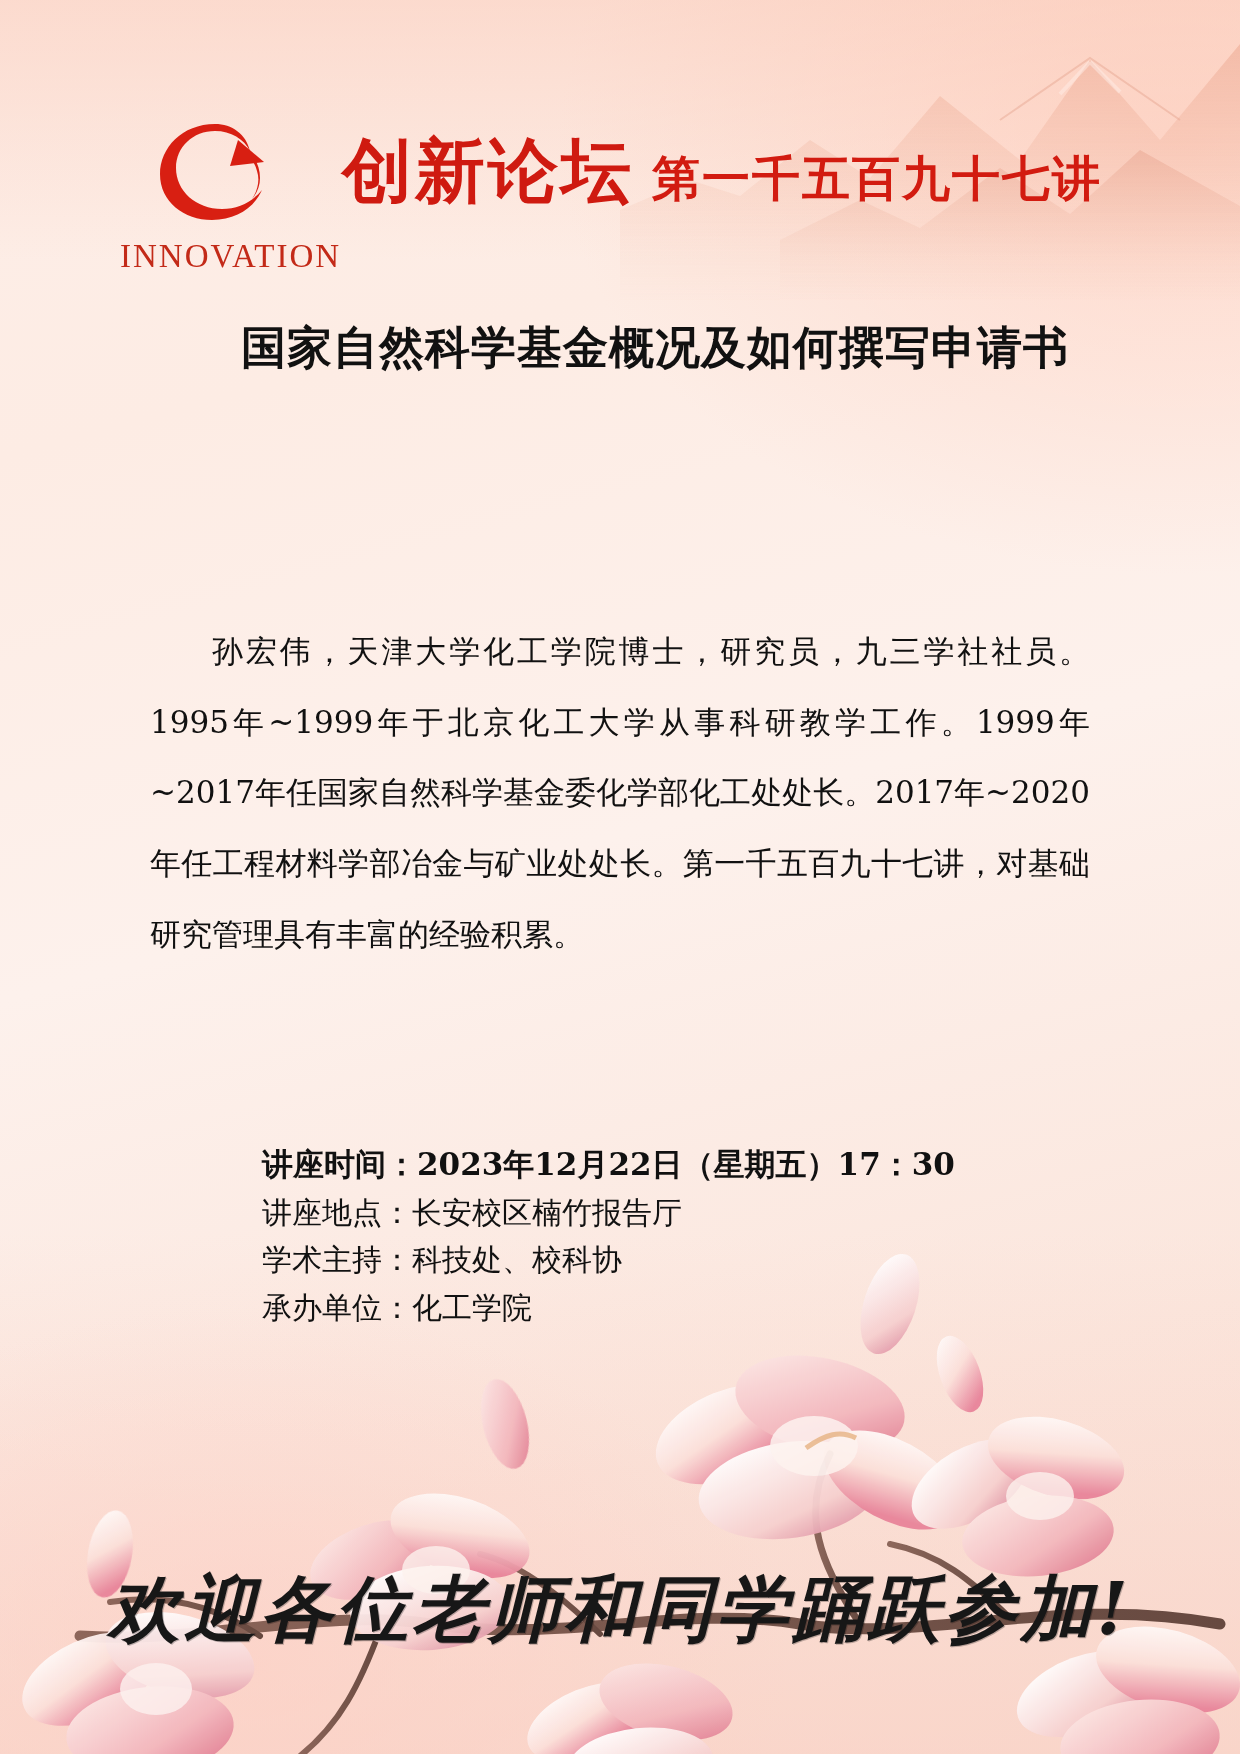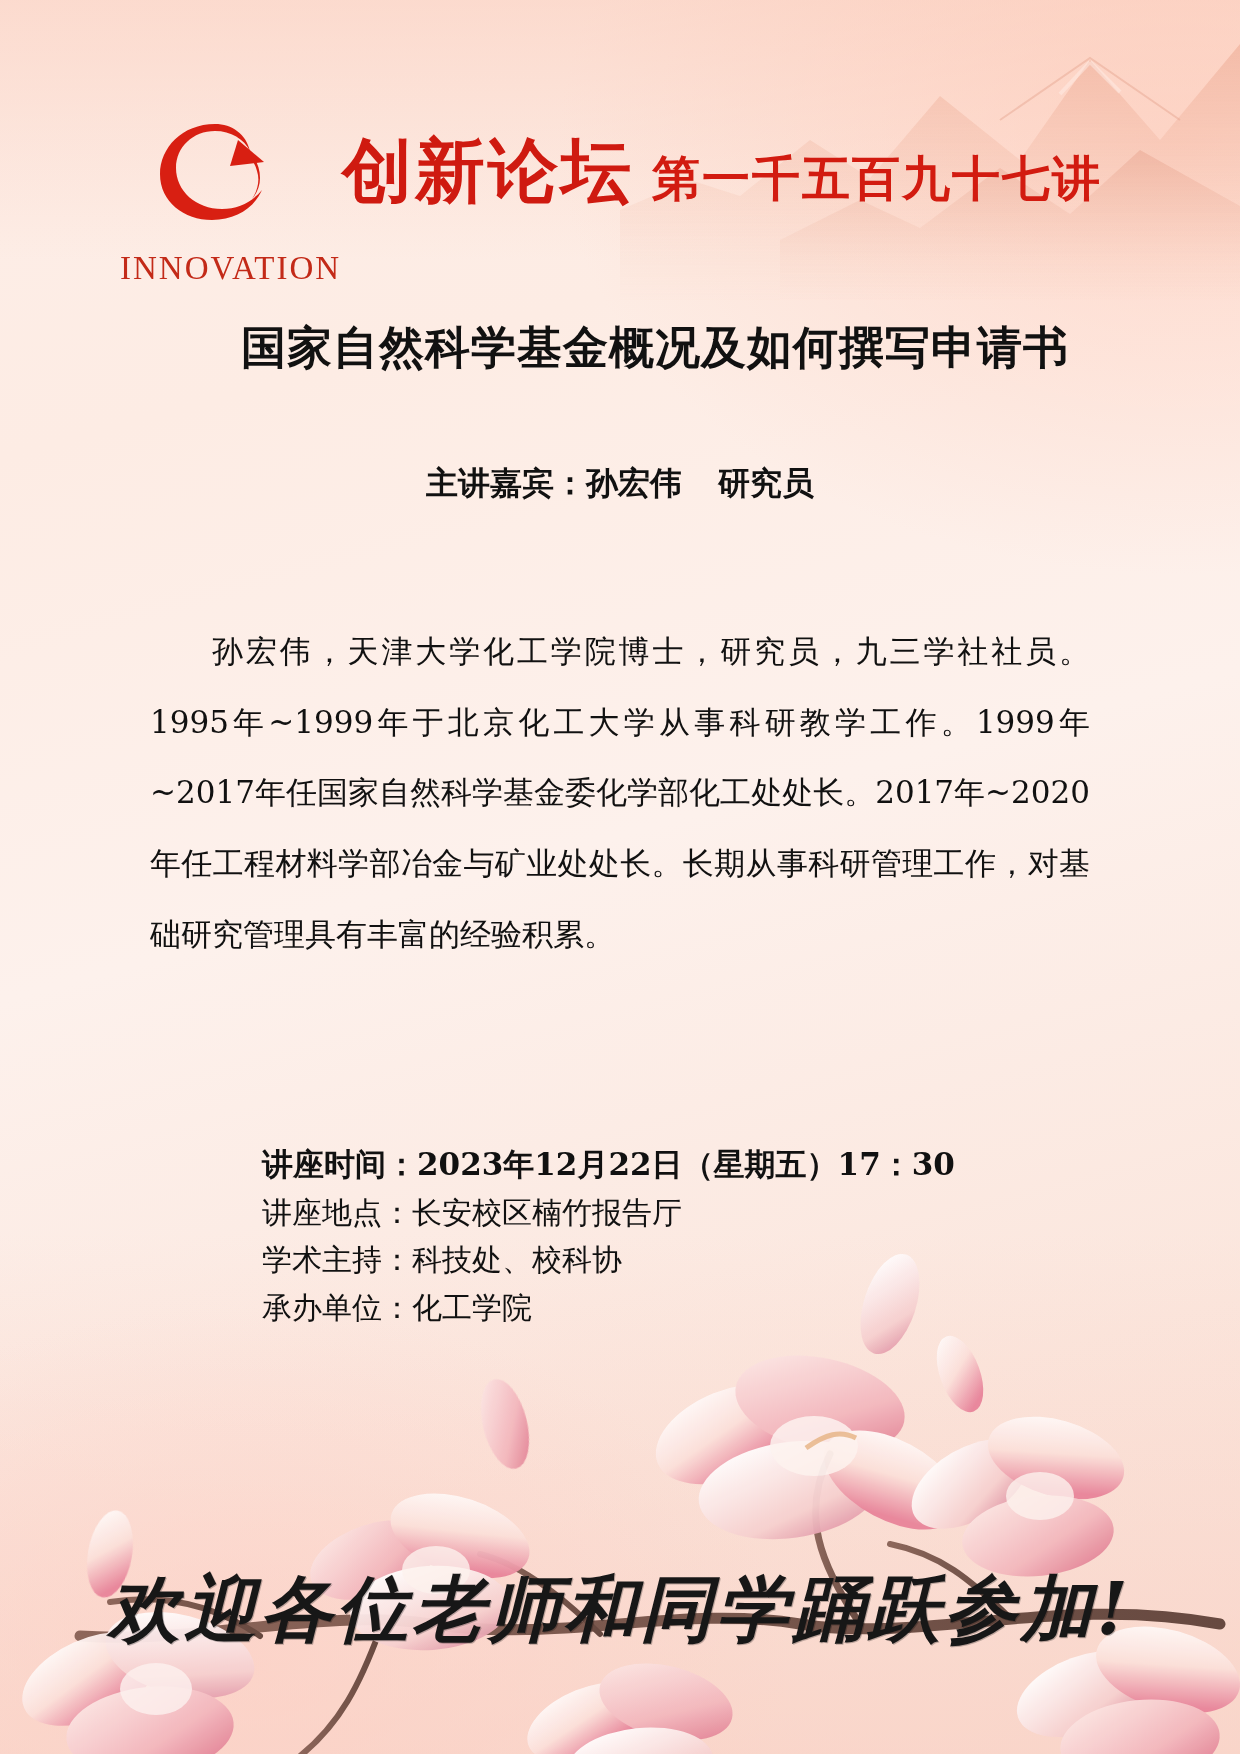--- a/index.html
+++ b/index.html
@@ -70,21 +70,21 @@
     position: relative;
     text-align: center;
   }
   .logo-mark {
     width: 126px;
     height: 112px;
     margin: 8px auto 0;
     position: relative;
   }
   .logo-word {
-    margin-top: 22px;
+    margin-top: 10px;
     font-family: "Liberation Serif", "DejaVu Serif", serif;
     font-size: 33px;
     letter-spacing: 2px;
     color: #c32a18;
     font-weight: 400;
   }
   .title-block {
     display: flex;
     align-items: baseline;
     padding-top: 28px;
@@ -219,26 +219,23 @@
     </div>
     <div class="title-block">
       <div class="forum-title">创新论坛</div>
       <div class="forum-issue">第一千五百九十七讲</div>
     </div>
   </div>
 
   <div class="lecture-title">国家自然科学基金概况及如何撰写申请书</div>
 
   <div class="speakers">
-    <div class="row">
-      <span>主讲嘉宾：</span><span>孙宏伟</span><span class="gap"></span><span>研究员</span>
-    </div>
   </div>
 
-  <div class="bio">孙宏伟，天津大学化工学院博士，研究员，九三学社社员。1995年~1999年于北京化工大学从事科研教学工作。1999年~2017年任国家自然科学基金委化学部化工处处长。2017年~2020年任工程材料学部冶金与矿业处处长。长期从事科研管理工作，对基础研究管理具有丰富的经验积累。</div>
+  <div class="bio">孙宏伟，天津大学化工学院博士，研究员，九三学社社员。1995年~1999年于北京化工大学从事科研教学工作。1999年~2017年任国家自然科学基金委化学部化工处处长。2017年~2020年任工程材料学部冶金与矿业处处长。第一千五百九十七讲，对基础研究管理具有丰富的经验积累。</div>
 
   <div class="details">
     <div class="d-row first">讲座时间：2023年12月22日（星期五）17：30</div>
     <div class="d-row">讲座地点：长安校区楠竹报告厅</div>
     <div class="d-row">学术主持：科技处、校科协</div>
     <div class="d-row">承办单位：化工学院</div>
   </div>
 
   <svg class="flowers" viewBox="0 0 1320 640">
     <defs>

